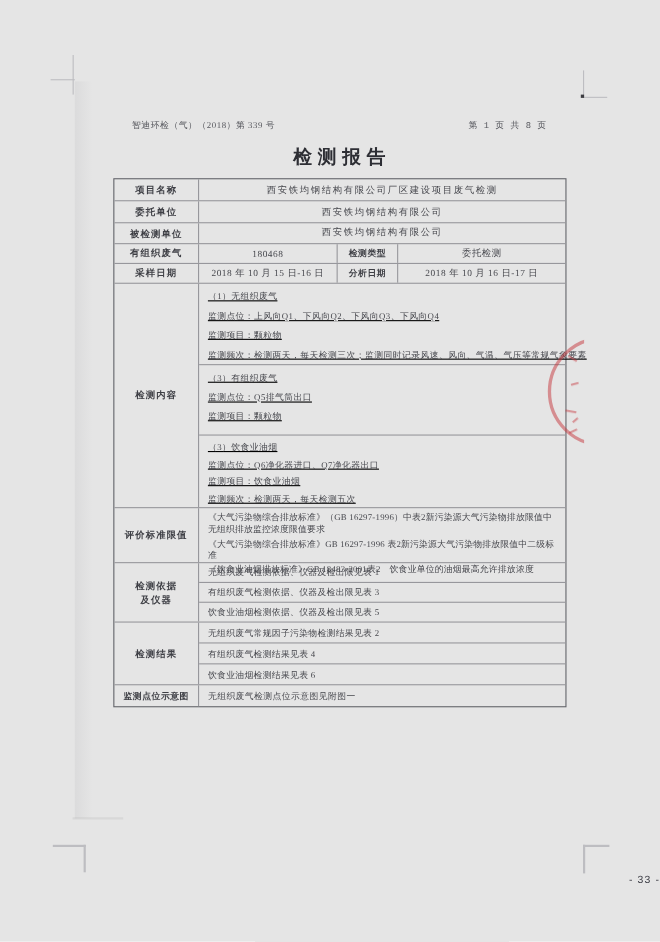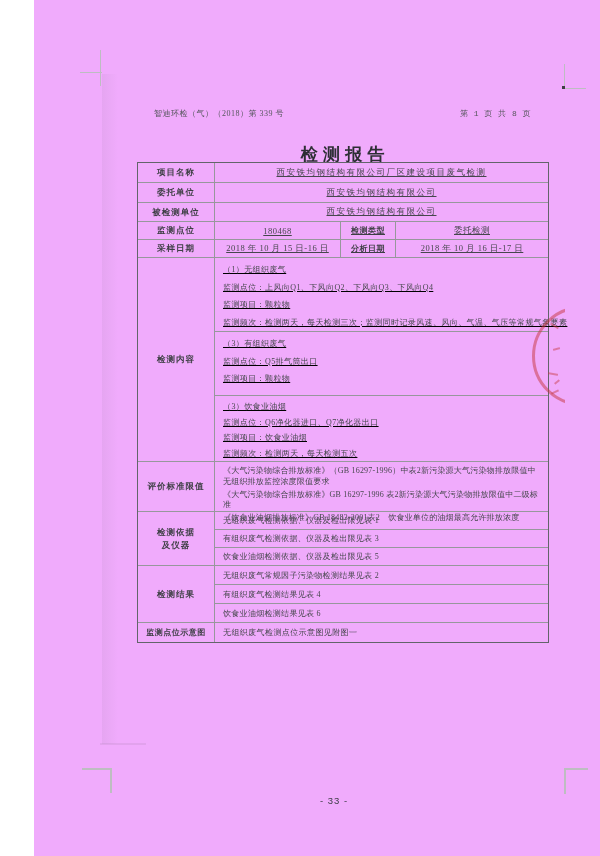--- a/index.html
+++ b/index.html
@@ -1,48 +1,48 @@
 <!DOCTYPE html>
 <html><head>
 <meta charset="utf-8">
 <style>
   * { margin:0; padding:0; box-sizing:border-box; }
   html,body { width:600px; height:856px; background:#ffffff; overflow:hidden;
               font-family:"Liberation Serif","DejaVu Serif",serif; }
-  .sheet { position:absolute; inset:0; background:#f0abfc;margin-left:34px; }
+  .sheet { position:absolute; inset:0; background:#e5e5e5; }
 
   
   .mark { position:absolute; background:#bdbdc1; }
   .mark-dot { position:absolute; background:#3d3d42; }
   .edge-shadow { position:absolute; left:68px; top:74px; width:16px; height:670px;
                  background:linear-gradient(to right, rgba(90,90,100,0.07), rgba(90,90,100,0)); }
   .bottom-smudge { position:absolute; left:66px; top:743px; width:46px; height:2px;
                    background:rgba(60,60,70,0.08); }
 
   
   .hdr { position:absolute; top:108px; font-size:8px; color:#55565c; letter-spacing:0.5px; white-space:nowrap; }
   .hdr-left { left:120px; }
   .hdr-right { left:380px; width:117px; text-align:right;font-family:Liberation Mono, monospace; }
-  .title { position:absolute; left:103px; top:143px; width:412px; text-align:center;
+  .title { position:absolute; left:103px; top:131px; width:412px; text-align:center;
            font-size:17px; font-weight:bold; color:#2d2e34; letter-spacing:1px; word-spacing:-1px; }
 
   
   .table { position:absolute; left:103px; top:162px; width:412px; height:481px;
            border:1.5px solid #63646a; display:flex; flex-direction:column; }
   .trow { display:flex; border-bottom:1px solid #97979c; width:100%; }
   .trow.last { border-bottom:none; flex:1; }
   .h20{height:20px}.h19{height:19px}.h18{height:18px}.h204{height:204px}
   .h50{height:50px}.h54{height:54px}.h57{height:57px}
   .lblcell { width:77px; flex:none; border-right:1px solid #97979c;
              display:flex; flex-direction:column; align-items:center; justify-content:center;
              text-align:center; font-size:8.5px; font-weight:bold; letter-spacing:1px; color:#3e3f45;
              line-height:13px; }
   .lblcell.small { font-size:8px; letter-spacing:0.5px; }
   .vcell { flex:1; display:flex; align-items:center; justify-content:center;
-           font-size:8.5px; color:#46474d; letter-spacing:1.5px; white-space:nowrap;text-decoration:underline; }
+           font-size:8.5px; color:#46474d; letter-spacing:1.5px; white-space:nowrap; }
   .pv1 { width:126px; flex:none; border-right:1px solid #97979c; letter-spacing:0.5px; }
   .pl2 { width:55px; flex:none; border-right:1px solid #97979c; font-weight:bold;
          font-size:8px; letter-spacing:0.5px; color:#3e3f45; }
   .pv2 { letter-spacing:0.5px; }
   .subcol { flex:1; display:flex; flex-direction:column; min-width:0; }
   .section { padding:3px 4px 0 8px; border-bottom:1px solid #97979c;text-decoration:underline; }
   .sec1 { height:74px; } .sec2 { height:68px; }
   .sec3 { flex:1; border-bottom:none; }
   .cline { font-size:8px; line-height:17.5px; color:#46474d; letter-spacing:0.4px; white-space:nowrap; }
   .sec3 .cline { line-height:15.5px; }
@@ -54,21 +54,21 @@
   .subrow.lastsub { border-bottom:none; }
   .diagcell { flex:1; display:flex; align-items:center; padding-left:8px;
               font-size:8px; color:#46474d; letter-spacing:0.4px; white-space:nowrap; }
 
   
   .stamp-clip { position:absolute; left:490px; top:303px; width:41px; height:110px; overflow:hidden; }
   .stamp-circle { position:absolute; left:8px; top:3px; width:100px; height:100px;
                   border:3px solid rgba(198,54,60,0.5); border-radius:50%; filter:blur(0.7px); }
   .stamp-frag { position:absolute; background:rgba(198,54,60,0.45); filter:blur(0.5px); }
 
-  .pagenum { position:absolute; left:0; top:795px; width:600px; text-align:center;
+  .pagenum { position:absolute; left:0; top:795px; width:600px; text-align:right;
              font-size:9.5px; color:#3b3c44; letter-spacing:1px;
              font-family:"Liberation Sans","DejaVu Sans",sans-serif; }
 </style>
 </head>
 <body>
 
 <div class="sheet">
 
   <div class="mark" style="left:46px;top:72px;width:22px;height:1px;"></div>
   <div class="mark" style="left:66px;top:50px;width:1px;height:36px;"></div>
@@ -97,21 +97,21 @@
       <div class="lblcell">委托单位</div>
       <div class="vcell">西安铁均钢结构有限公司</div>
     </div>
 
     <div class="trow h19">
       <div class="lblcell">被检测单位</div>
       <div class="vcell">西安铁均钢结构有限公司</div>
     </div>
 
     <div class="trow h18">
-      <div class="lblcell">监测点位</div>
+      <div class="lblcell">有组织废气</div>
       <div class="vcell pv1">180468</div>
       <div class="vcell pl2">检测类型</div>
       <div class="vcell pv2">委托检测</div>
     </div>
 
     <div class="trow h18">
       <div class="lblcell">采样日期</div>
       <div class="vcell pv1">2018 年 10 月 15 日-16 日</div>
       <div class="vcell pl2">分析日期</div>
       <div class="vcell pv2">2018 年 10 月 16 日-17 日</div>

